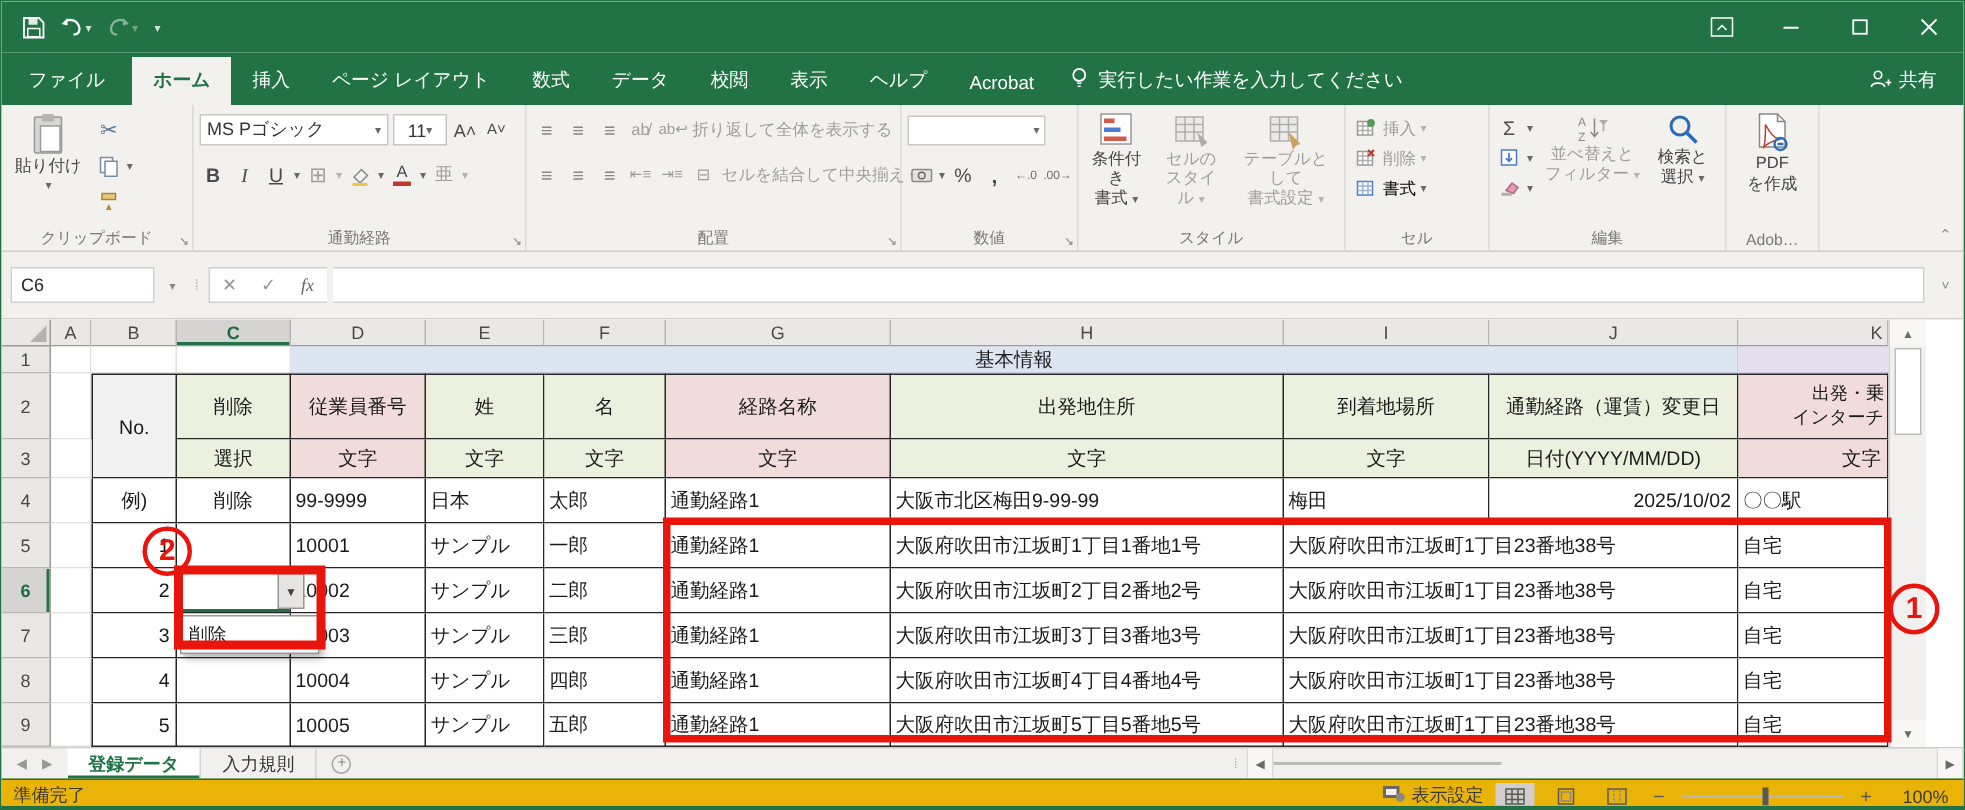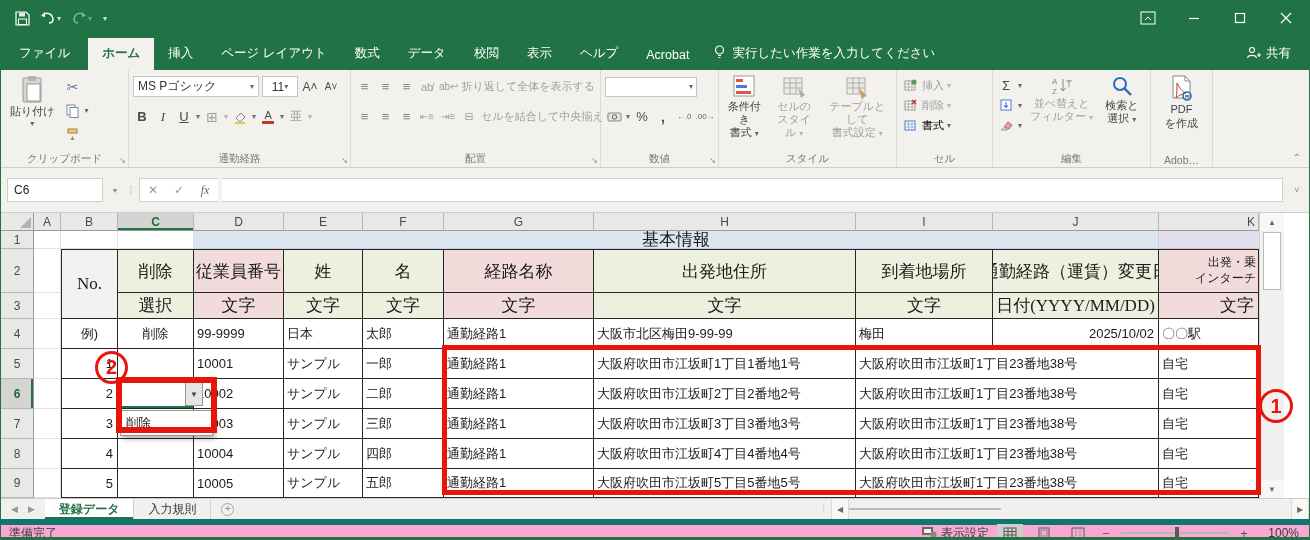--- a/index.html
+++ b/index.html
@@ -77,21 +77,21 @@
   .bl { border-left:1px solid #262626; }
   .ctr { justify-content:center; text-align:center; }
   .lft { padding-left:3px; }
   .rgt { justify-content:flex-end; padding-right:4px; }
   .pink { background:#f2dcdb; }
   .grn  { background:#ebf1de; }
   .gray { background:#f2f2f2; }
   .band-blue { background:#dce6f1; border-right:1px solid #c4cede; border-bottom:1px solid #c4cede; }
   .band-purp { background:#e4dfec; border-bottom:1px solid #cdc8d8; }
   .two-line { flex-direction:column; justify-content:center; align-items:flex-end; line-height:1.3; font-size:12px; padding-right:2px; }
-  .hdr12 { font-size:17px;font-family:Liberation Serif, serif; }
+  .hdr12 { font-size:13px; }
   .active-cell { box-shadow:inset 0 0 0 2px #217346; }
 
   
   .vscroll { position:absolute; left:1258px; top:0; width:25px; height:285px; background:#f1f0ee; border-left:1px solid #d4d2d0; display:flex; flex-direction:column; }
   .vs-arrow { height:18px; display:flex; align-items:center; justify-content:center; color:#6d6b69; font-size:8px; background:#f8f7f6; }
   .vs-thumb { margin:1px 3px; height:58px; background:#fff; border:1px solid #bdbbb9; }
   .vs-track { flex:1; }
   .dd-btn { position:absolute; left:184px; top:169px; width:18px; height:24px; background:#e6e5e3; border:1px solid #9a9896; display:flex; align-items:center; justify-content:center; color:#444; font-size:8px; z-index:4; }
   .dd-popup { position:absolute; left:119px; top:197px; width:93px; height:26px; background:#fff; border:1px solid #9a9896; box-shadow:2px 3px 5px rgba(0,0,0,.3); display:flex; align-items:center; padding-left:5px; font-size:12.5px; color:#1a1a1a; z-index:5; }
   .ann { position:absolute; z-index:10; pointer-events:none; }
@@ -108,21 +108,21 @@
   .stab.active { background:#fff; color:#217346; font-weight:bold; box-shadow:inset 0 -2px 0 0 #217346; }
   .addsheet { display:flex; align-items:center; padding:0 10px; color:#8a8886; }
   .add-circle { width:13px; height:13px; border:1px solid #a8a6a4; border-radius:50%; display:flex; align-items:center; justify-content:center; font-size:10px; line-height:1; }
   .hs-zone { margin-left:auto; display:flex; align-items:center; }
   .hs-dots { color:#b0aeab; font-size:9px; padding:0 6px; }
   .hs-arrow { width:18px; height:100%; display:flex; align-items:center; justify-content:center; color:#6d6b69; font-size:8px; background:#f8f7f6; border-left:1px solid #dcdad8; border-right:1px solid #dcdad8; }
   .hs-thumb { width:152px; background:#fff; border:1px solid #bdbbb9; margin:2px 0; }
   .hs-track { width:290px; }
 
   
-  .statusbar { height:22px; background:#f9a8d4; border-top:6px solid #0f766e; display:flex; align-items:center; flex:0 0 auto; font-size:12px; color:#3b3a39; }
+  .statusbar { height:22px; background:#eab308; border-top:1px solid #0f766e; display:flex; align-items:center; flex:0 0 auto; font-size:12px; color:#3b3a39; }
   .ready { padding-left:8px; }
   .sb-right { margin-left:auto; display:flex; align-items:center; gap:8px; padding-right:10px; }
   .viewset { display:flex; align-items:center; gap:4px; }
   .vbtn { width:26px; height:18px; display:flex; align-items:center; justify-content:center; }
   .vbtn.sel { background:#cfcecc; }
   .zoom-minus,.zoom-plus { width:14px; text-align:center; color:#5a5856; font-size:13px; }
   .zoom-track { width:108px; height:2px; background:#b8b6b4; position:relative; }
   .zoom-thumb { position:absolute; left:50%; top:-5px; width:4px; height:12px; background:#5a5856; }
   .zoom-pct { width:40px; text-align:right; }
 </style>

